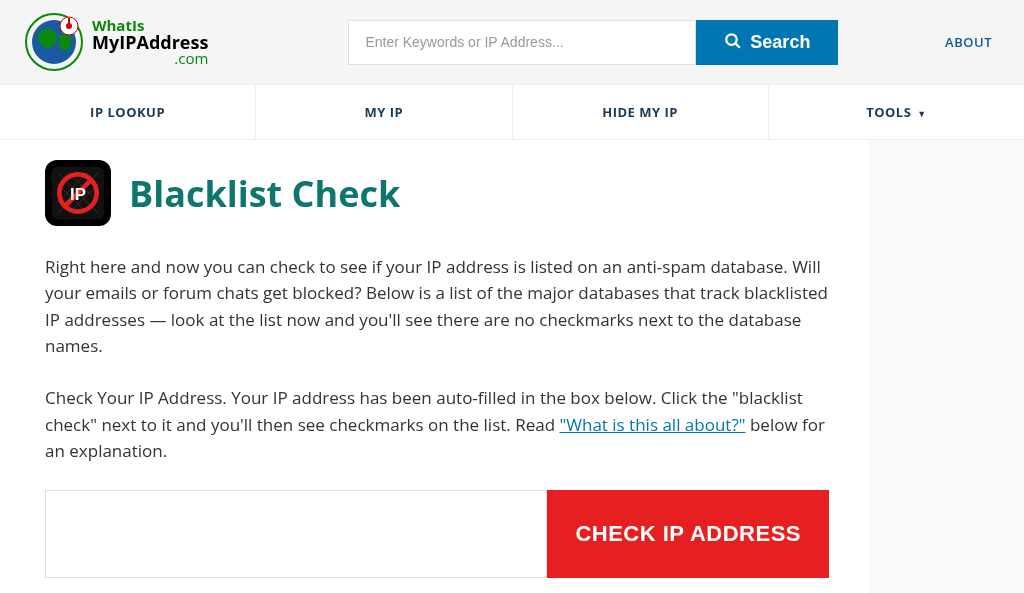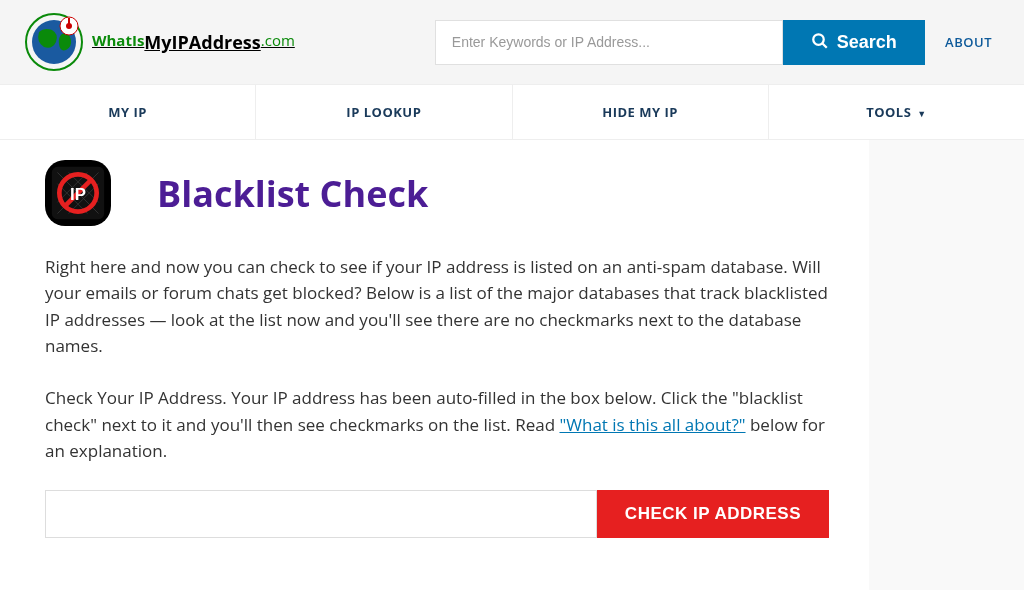--- a/index.html
+++ b/index.html
@@ -1,21 +1,21 @@
 <!DOCTYPE html>
 <html><head>
   <meta charset="utf-8">
   <style>
     * { margin: 0; padding: 0; box-sizing: border-box; }
     body { font-family: 'Open Sans', 'Segoe UI', Arial, sans-serif; background: #fff; width: 1024px; }
     
     .header { background: #f5f5f5; padding: 12px 24px; display: flex; align-items: center; gap: 20px; }
     .logo-wrap { display: flex; align-items: center; gap: 8px; }
     .logo-globe { width: 60px; height: 60px; position: relative; }
-    .logo-text { display: flex; line-height: 1; text-decoration: underline; }
+    .logo-text { display: flex; flex-direction: column; line-height: 1; }
     .logo-line1 { color: #0a8a0a; font-weight: 700; font-size: 15px; }
     .logo-line2 { color: #000000; font-weight: 700; font-size: 18px; }
     .logo-line3 { color: #0a8a0a; font-weight: 400; font-size: 15px; text-align: right; }
     
     .search-wrap { display: flex; flex: 1; max-width: 490px; margin-left: 120px; }
     .search-input { flex: 1; padding: 12px 16px; border: 1px solid #e0e0e0; font-size: 14px; color: #888; background: #fff; }
     .search-input::placeholder { color: #999; }
     .search-btn { background: #0077b3; color: #fff; border: none; padding: 12px 28px; font-size: 18px; font-weight: 700; cursor: pointer; display: flex; align-items: flex-start; gap: 8px; }
     .search-btn svg { width: 18px; height: 18px; }
     
@@ -24,29 +24,29 @@
     .navbar { background: #fff; display: flex; border-top: 1px solid #eee; border-bottom: 1px solid #eee; }
     .nav-item { flex: 1; text-align: center; padding: 18px 0; font-size: 13px; font-weight: 700; color: #1a3a5a; cursor: pointer; border-right: 1px solid #eee; letter-spacing: 0.5px; }
     .nav-item:last-child { border-right: none; }
     .nav-caret { font-size: 9px; margin-left: 3px; }
     
     .main { display: flex; }
     .content { flex: 1; padding: 20px 40px 40px 45px; max-width: 870px; }
     .sidebar { width: 155px; background: #f9f9f9; min-height: 450px; }
     
     .page-title-row { display: flex; align-items: center; gap: 18px; margin-bottom: 28px; }
-    .title-icon { width: 66px; height: 66px; background: #000; border-radius: 20px; display: flex; align-items: center; justify-content: center; position: relative; }
-    .page-title { color: #4c1d95; font-size: 36px; font-weight: 700; margin-left: 28px; }
+    .title-icon { width: 66px; height: 66px; background: #000; border-radius: 12px; display: flex; align-items: center; justify-content: center; position: relative; }
+    .page-title { color: #0f766e; font-size: 36px; font-weight: 700; }
     
     .body-text { color: #333; font-size: 17px; line-height: 1.55; margin-bottom: 26px; }
     .inline-link { color: #0077b3; text-decoration: underline; }
     
     .check-row { display: flex; margin-top: 16px; }
     .check-input { flex: 1; padding: 14px 16px; border: 1px solid #ddd; font-size: 16px; }
-    .check-btn { background: #e62020; color: #fff; border: none; padding: 12px 28px; font-size: 17px; font-weight: 700; letter-spacing: 0.5px; cursor: pointer; }
+    .check-btn { background: #e62020; color: #fff; border: none; padding: 31px 28px; font-size: 22px; font-weight: 700; letter-spacing: 0.5px; cursor: pointer; }
   </style>
 </head>
 <body>
 
 <div class="header">
   <div class="logo-wrap">
     <div class="logo-globe">
       <svg viewBox="0 0 60 60">
         <circle cx="30" cy="30" r="28" fill="none" stroke="#0a8a0a" stroke-width="2"></circle>
         <circle cx="30" cy="30" r="22" fill="#1a5aa0"></circle>
@@ -72,22 +72,22 @@
         <line x1="15" y1="15" x2="21" y2="21"></line>
       </svg>
       <span>Search</span>
     </button>
   </div>
 
   <a class="about-link">ABOUT</a>
 </div>
 
 <div class="navbar">
+  <div class="nav-item">IP LOOKUP</div>
   <div class="nav-item">MY IP</div>
-  <div class="nav-item">IP LOOKUP</div>
   <div class="nav-item">HIDE MY IP</div>
   <div class="nav-item"><span>TOOLS</span><span class="nav-caret"> ▼</span></div>
 </div>
 
 <div class="main">
   <div class="content">
     <div class="page-title-row">
       <div class="title-icon">
         <svg viewBox="0 0 60 60" width="56" height="56">
           <rect x="2" y="2" width="56" height="56" rx="6" fill="#111"></rect>

